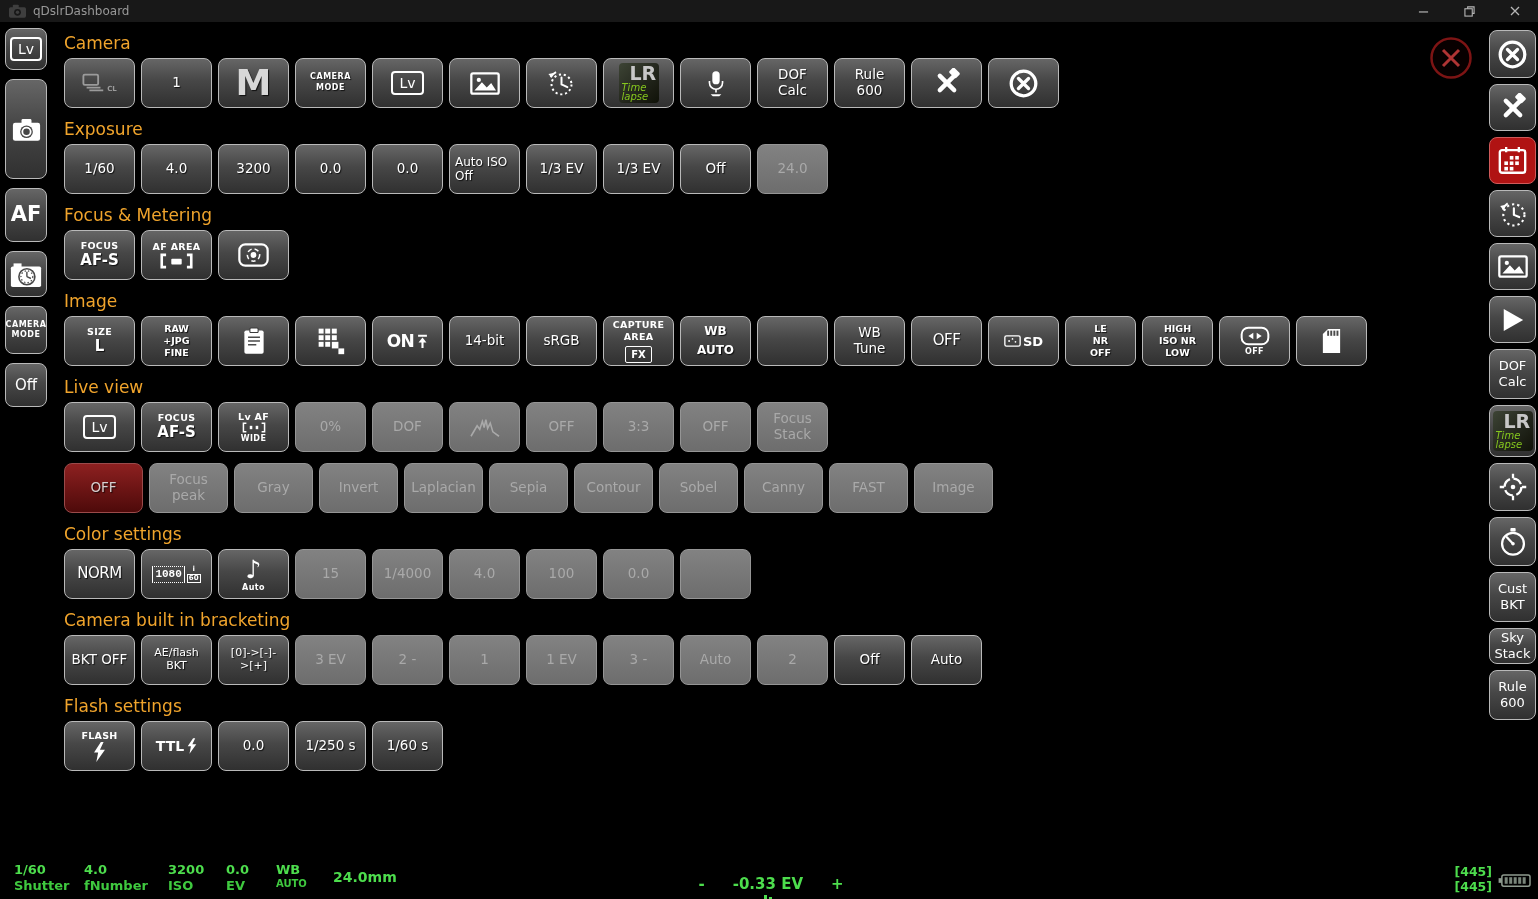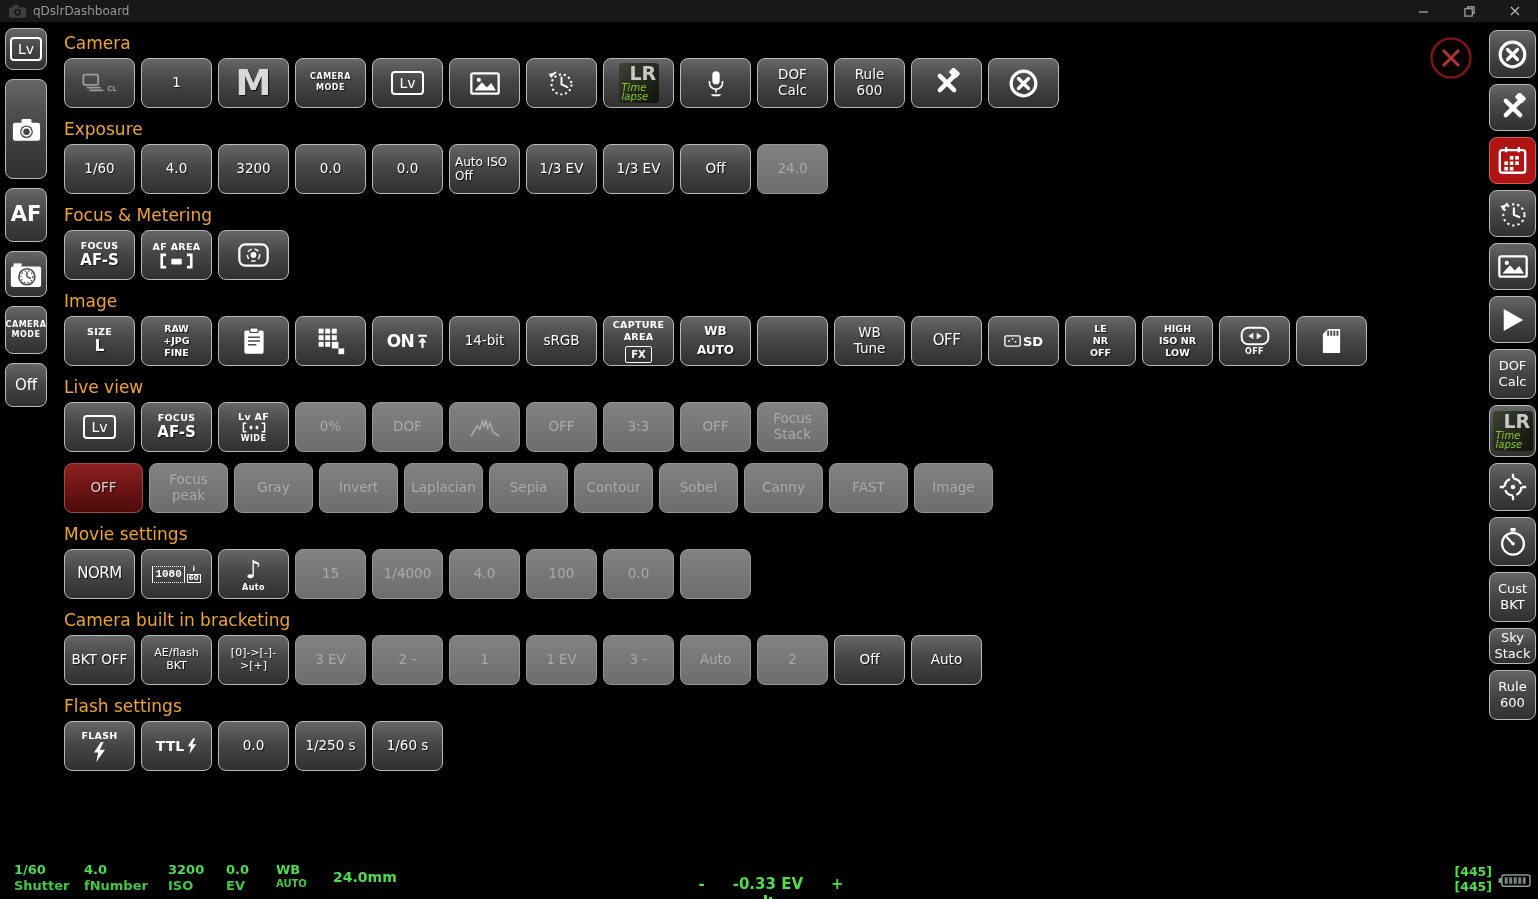--- a/index.html
+++ b/index.html
@@ -539,21 +539,21 @@
         </div>
         <div class="btn wide disabled">
           <span class="label">FAST</span>
         </div>
         <div class="btn wide disabled">
           <span class="label">Image</span>
         </div>
       </div>
     </div>
     <div class="section">
-      <div class="sec-title">Movie settings</div>
+      <div class="sec-title">Color settings</div>
       <div class="row">
         <div class="btn">
           <span class="label cond">NORM</span>
         </div>
         <div class="btn">
           <span class="icon">
             <span class="film1080">
               <span class="f1080">1080</span>
               <span class="fside">i<span class="f60">60</span></span>
             </span>

